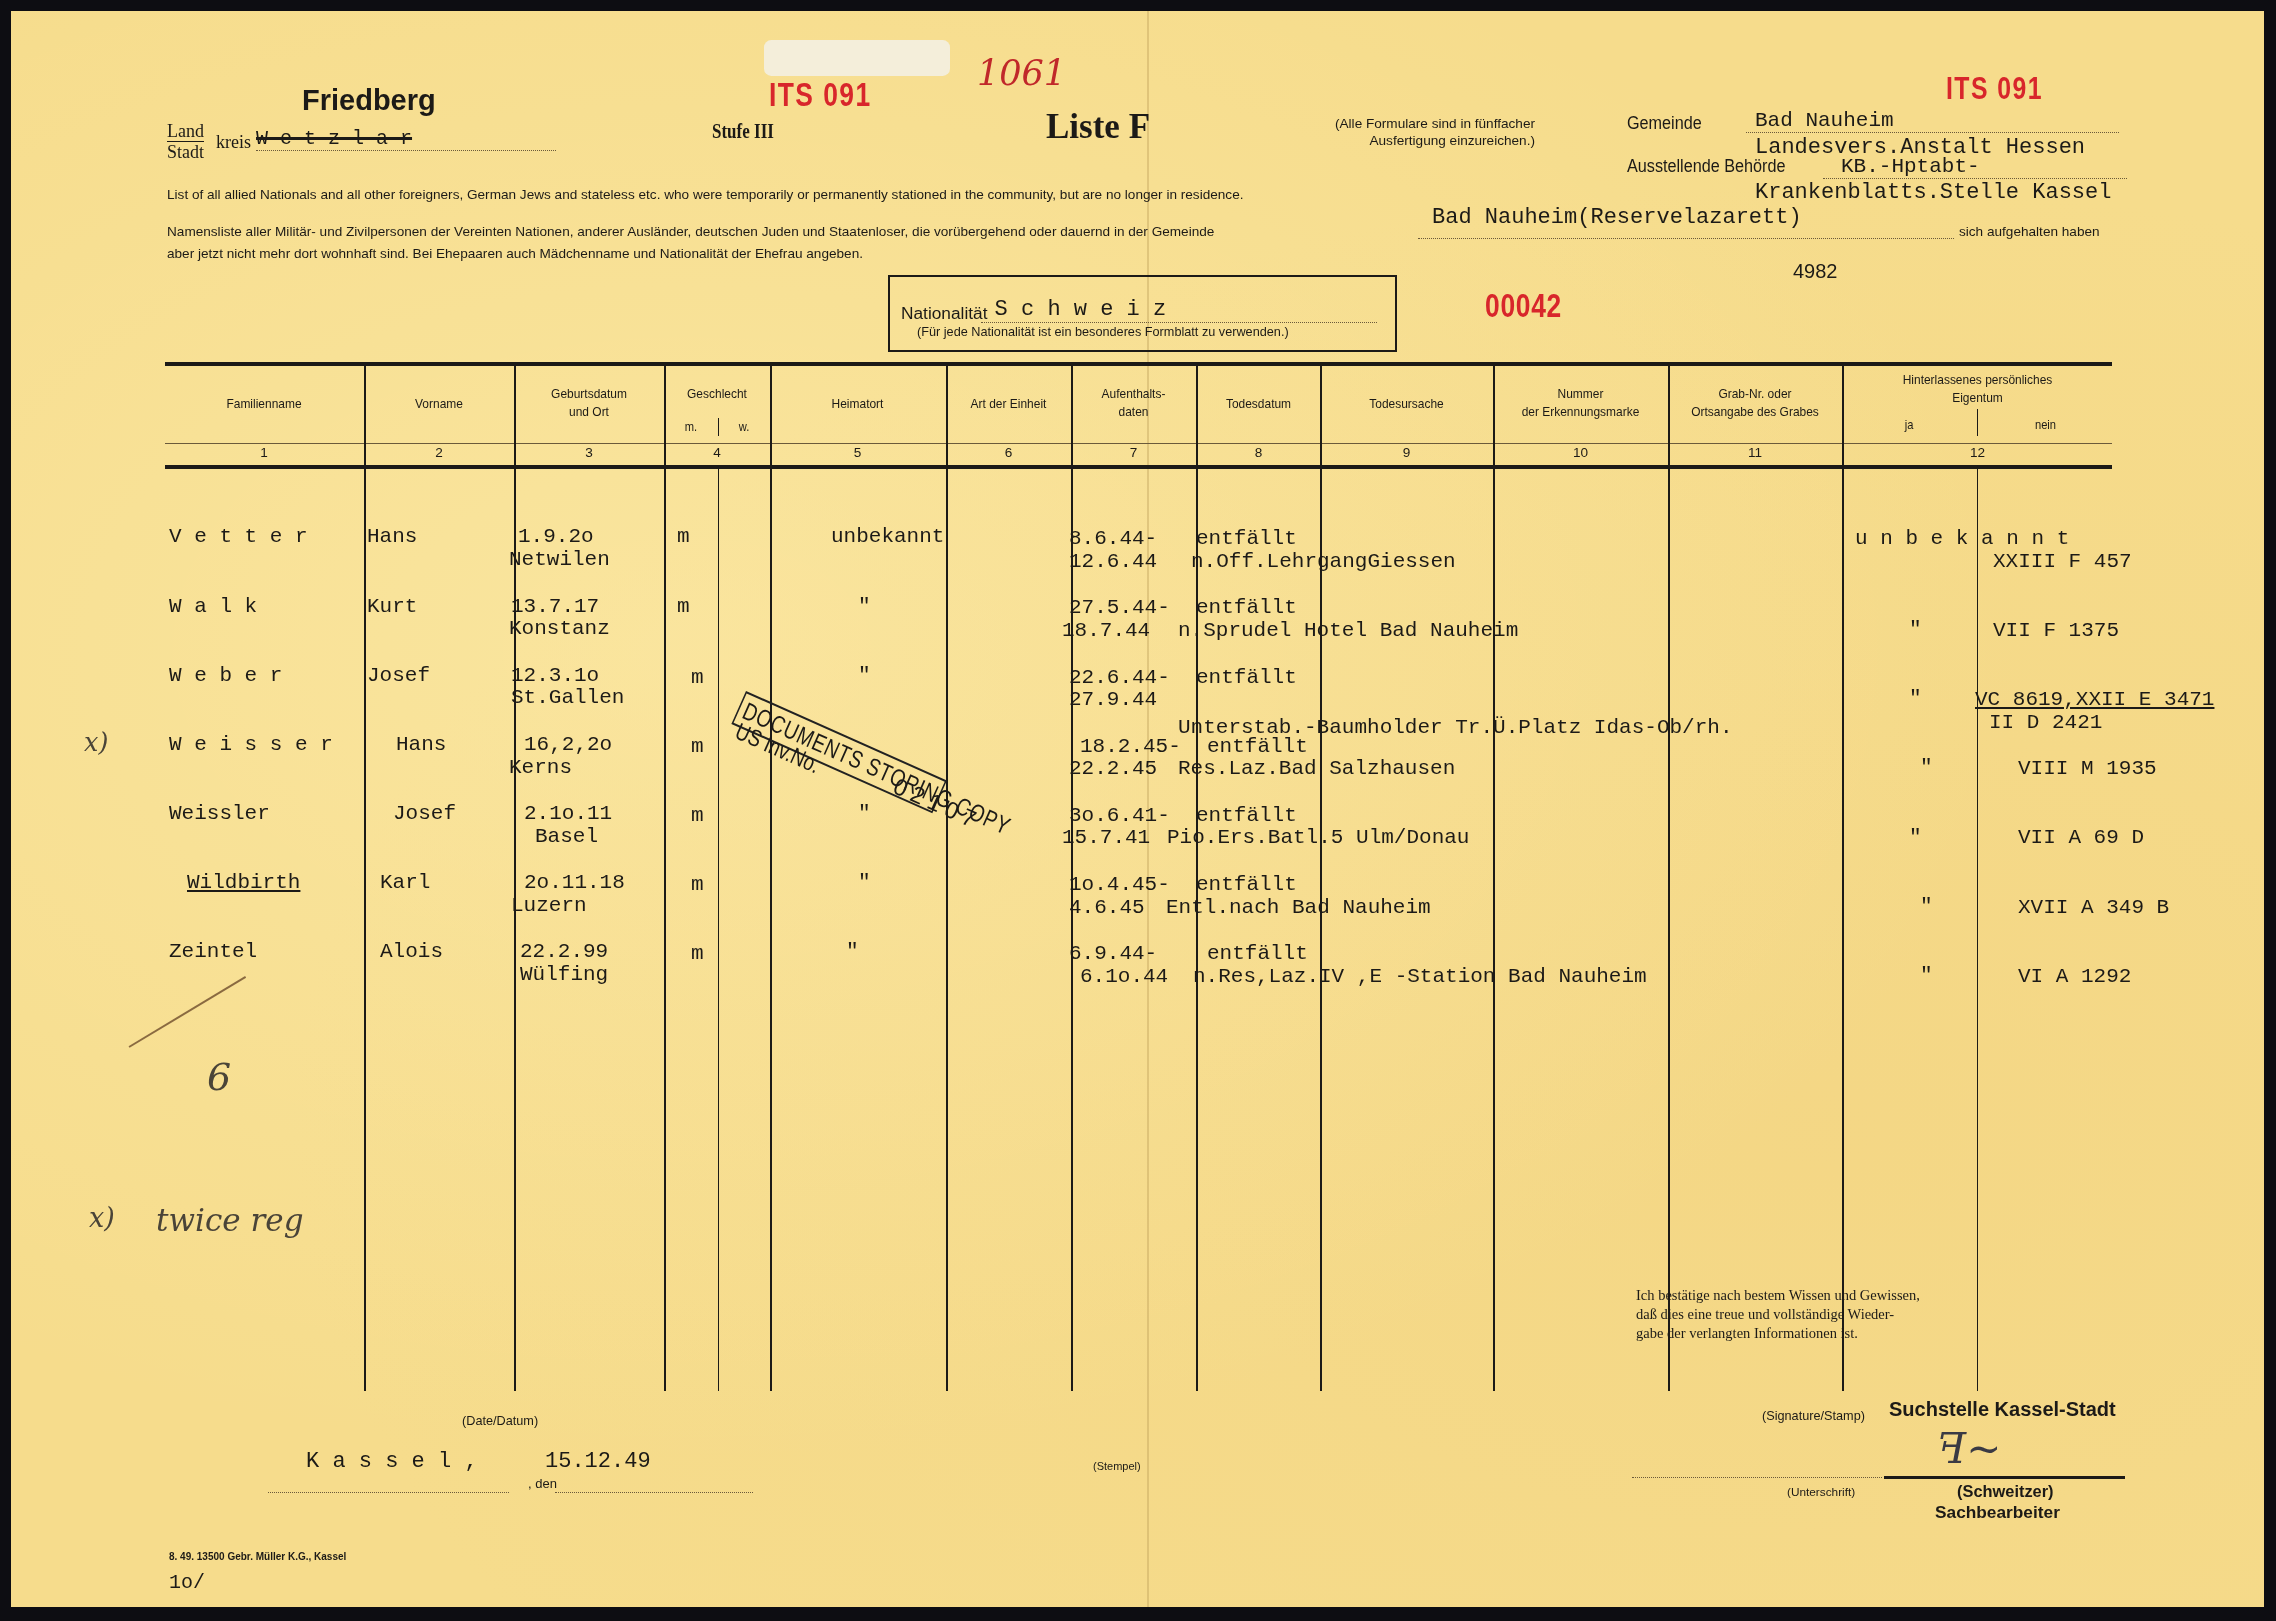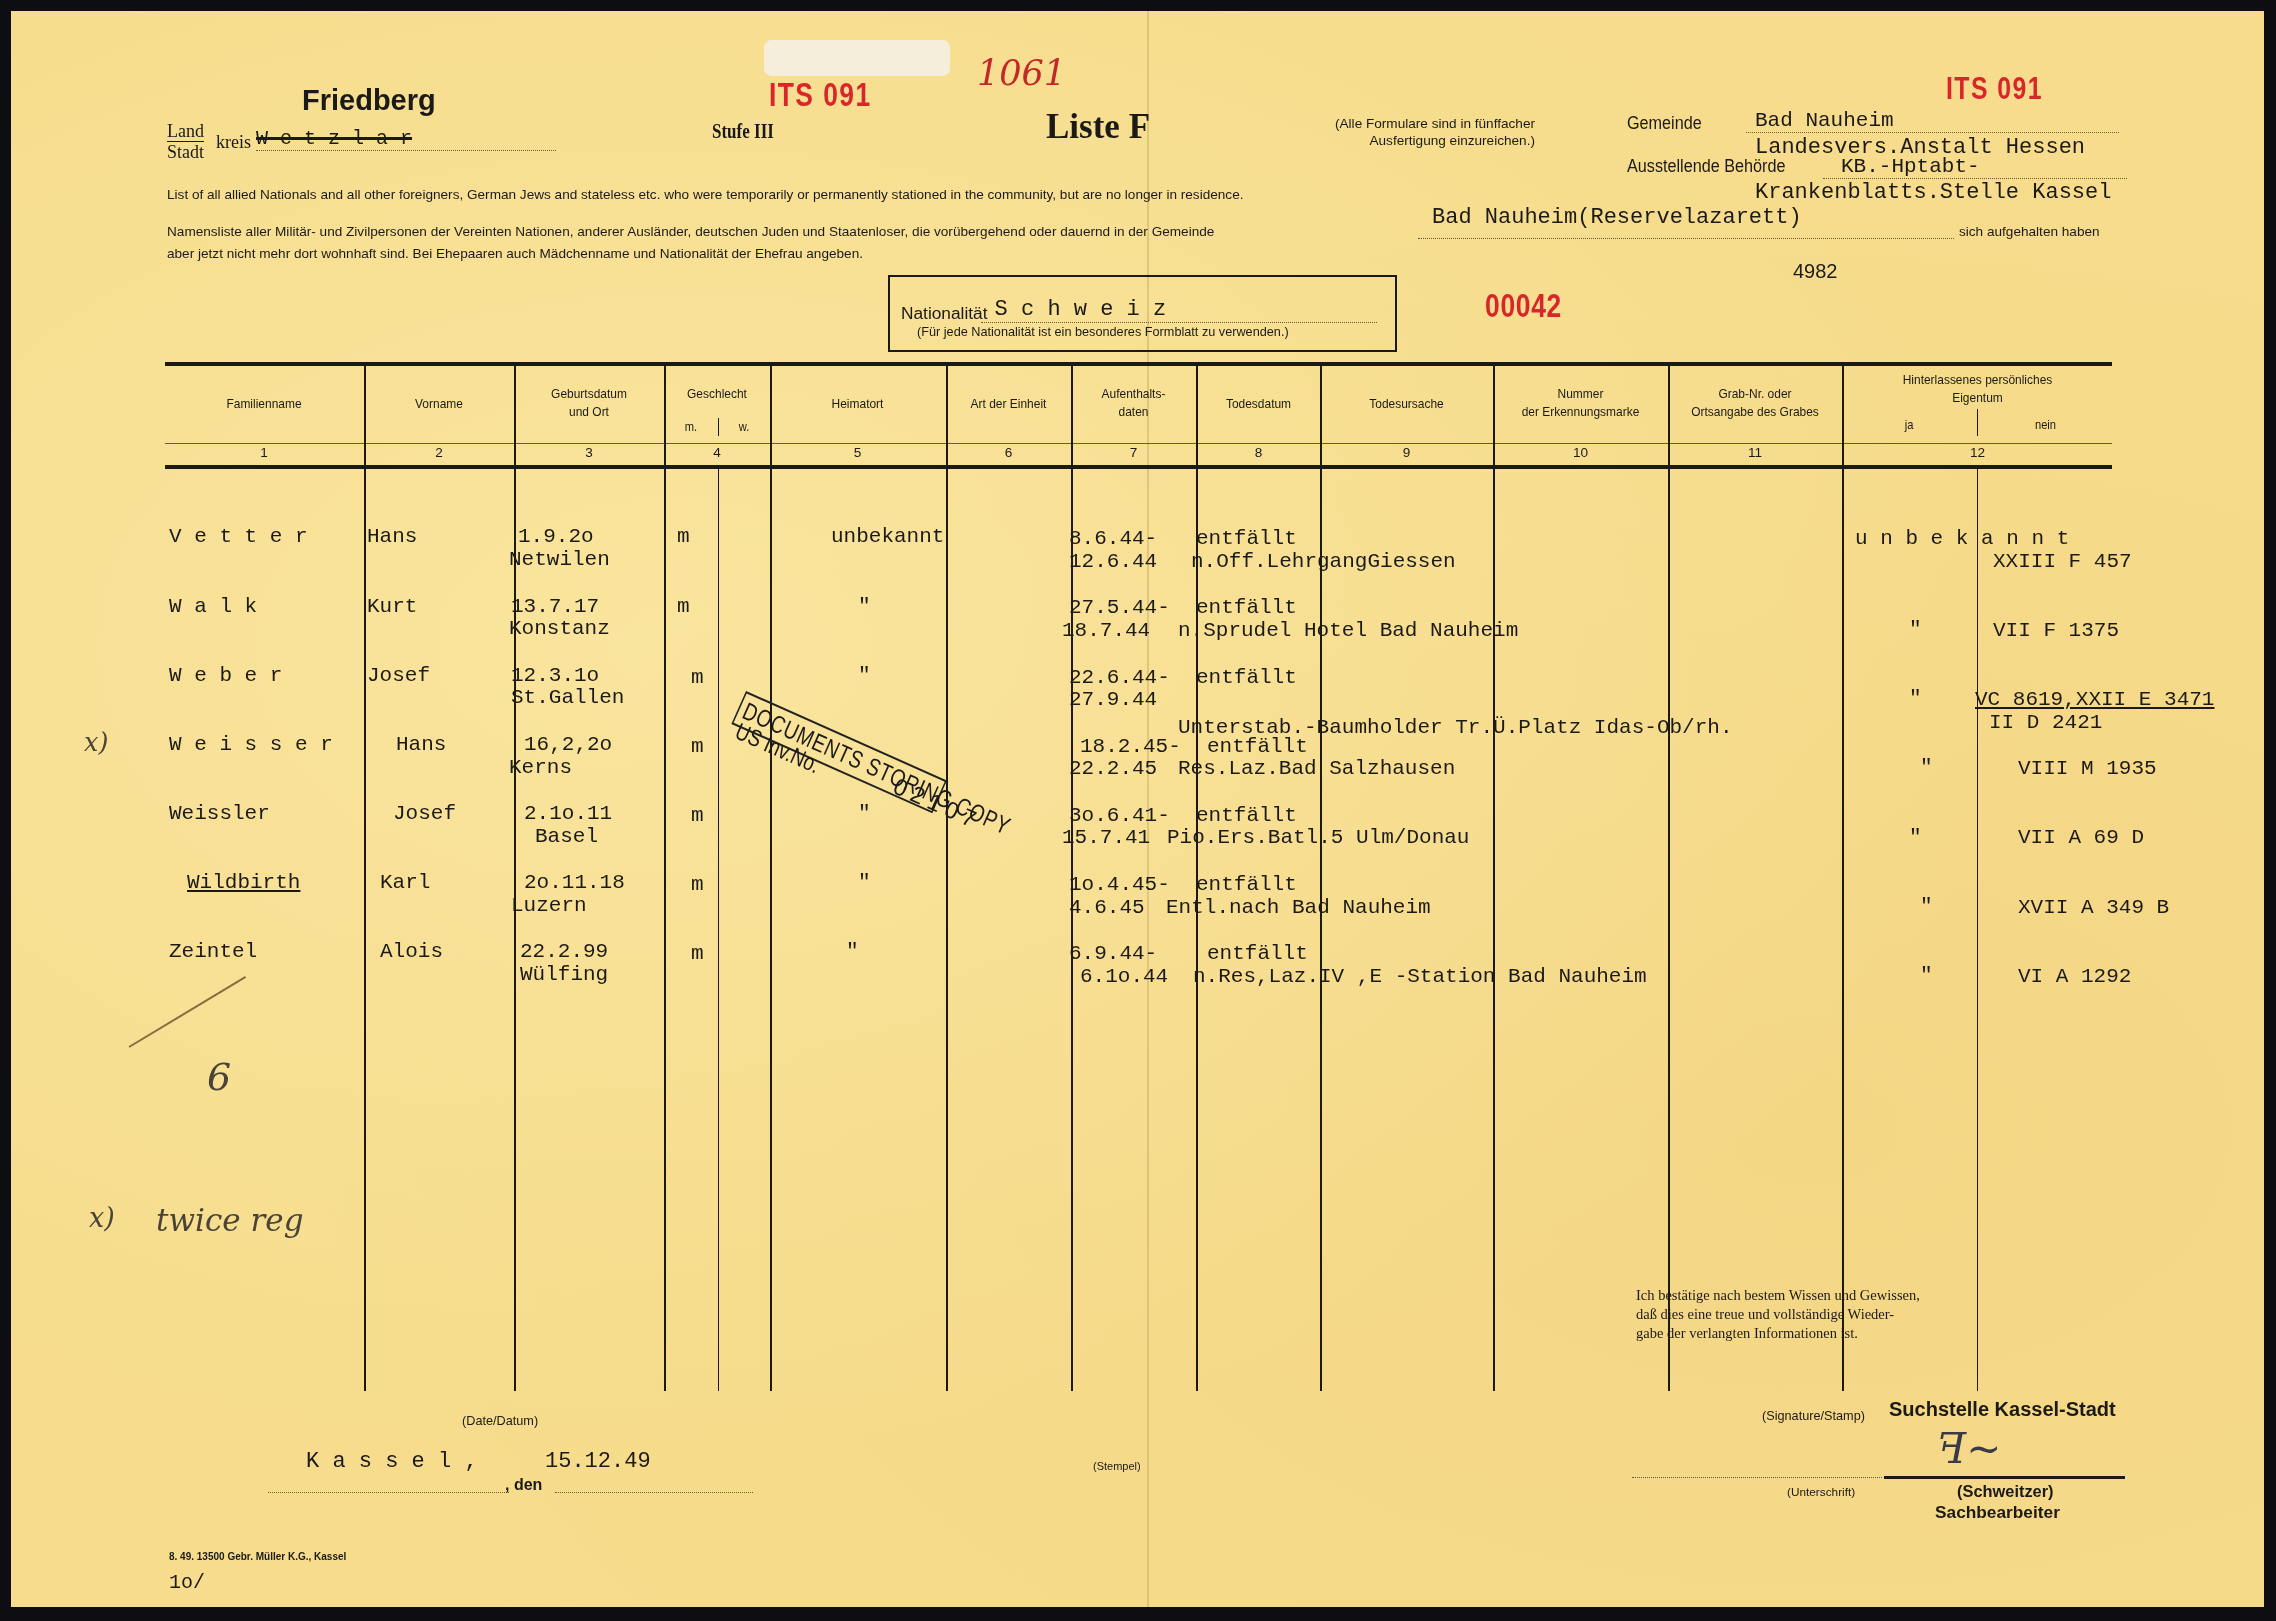--- a/index.html
+++ b/index.html
@@ -245,21 +245,21 @@
 <div class="abs" style="left:1636px;top:1286px;font-size:14.5px;line-height:19px;">
   <div>Ich bestätige nach bestem Wissen und Gewissen,</div>
   <div>daß dies eine treue und vollständige Wieder-</div>
   <div>gabe der verlangten Informationen ist.</div>
 </div>
 
 <div class="abs narrow" style="left:462px;top:1414px;font-size:12.7px;">(Date/Datum)</div>
 <div class="abs mono" style="left:264px;top:1449px;font-size:22px;margin-left:42px;">K a s s e l ,</div>
 <div class="abs mono" style="left:545px;top:1449px;font-size:22px;">15.12.49</div>
 <div class="abs dots" style="left:268px;top:1492px;width:241px;"></div>
-<div class="abs narrow" style="left:505px;top:1476px;font-size:16px;font-weight:bold;">, den</div>
+<div class="abs narrow" style="left:528px;top:1476px;font-size:13px;">, den</div>
 <div class="abs dots" style="left:555px;top:1492px;width:198px;"></div>
 <div class="abs narrow" style="left:1093px;top:1460px;font-size:11px;">(Stempel)</div>
 
 <div class="abs narrow" style="left:1762px;top:1409px;font-size:12.7px;">(Signature/Stamp)</div>
 <div class="abs sans" style="left:1889px;top:1398px;font-size:20px;font-weight:bold;">Suchstelle Kassel-Stadt</div>
 <div class="abs hand" style="left:1937px;top:1424px;font-size:42px;color:#3a3a44;">ꟻ~</div>
 <div class="abs dots" style="left:1632px;top:1477px;width:250px;"></div>
 <div class="abs" style="left:1884px;top:1476px;width:241px;height:2.7px;background:#1c1a17;"></div>
 <div class="abs narrow" style="left:1787px;top:1485px;font-size:11.8px;">(Unterschrift)</div>
 <div class="abs sans" style="left:1957px;top:1482px;font-size:16.4px;font-weight:bold;">(Schweitzer)</div>

